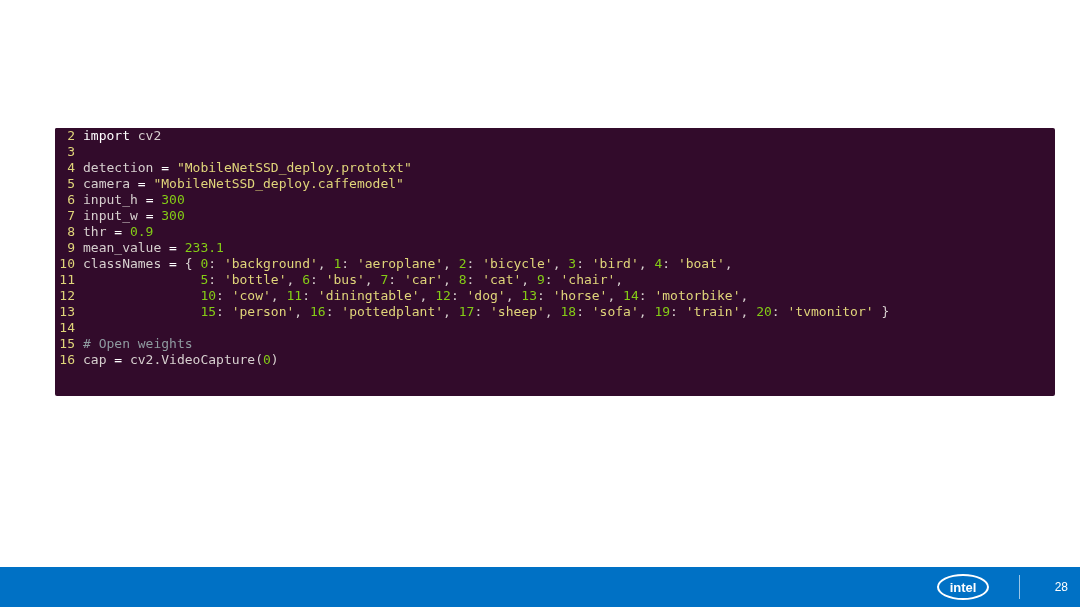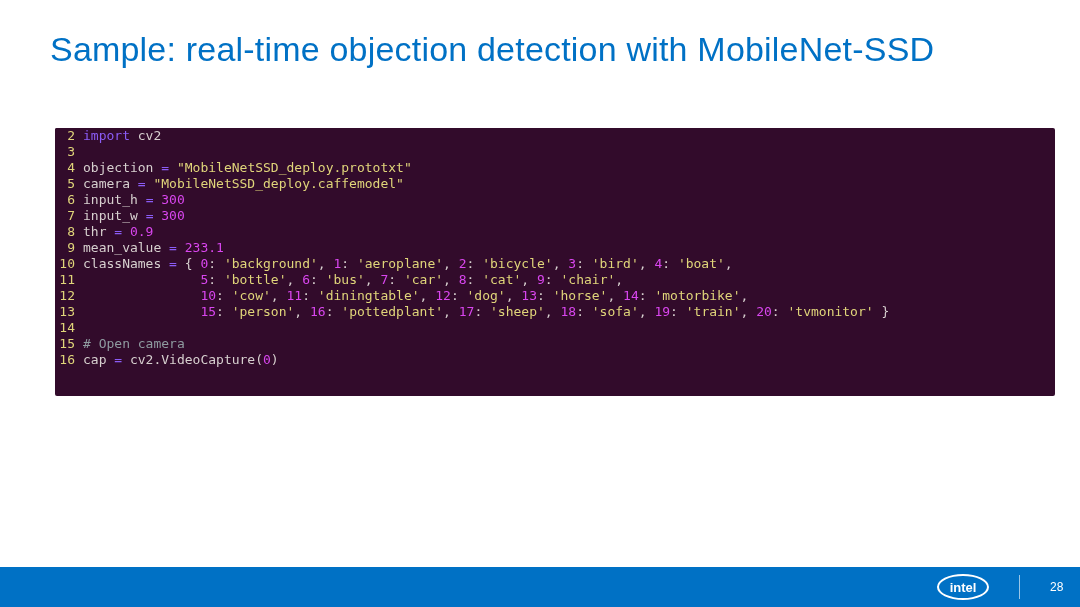--- a/index.html
+++ b/index.html
@@ -3,52 +3,51 @@
 <meta charset="utf-8">
 <style>
   * { margin: 0; padding: 0; box-sizing: border-box; }
   html, body { width: 1080px; height: 607px; font-family: Arial, Helvetica, sans-serif; background: #fff; overflow: hidden; }
   .slide { position: relative; width: 1080px; height: 607px; background: #ffffff; }
   .title { position: absolute; left: 50px; top: 30px; font-size: 34px; font-weight: 400; color: #0071c5; letter-spacing: 0.2px; }
   .code-block { position: absolute; left: 55px; top: 128px; width: 1000px; height: 268px; background: #320b2b; border-radius: 2px; overflow: hidden; font-family: "DejaVu Sans Mono","Consolas",monospace; font-size: 13px; line-height: 16px; }
   .code-row { display: flex; white-space: pre; }
   .gutter { width: 26px; text-align: right; padding-right: 6px; color: #e0d57a; background: #320b2b; user-select: none; flex: 0 0 26px; }
   .code { color: #d7d0cf; flex: 1 1 auto; padding-left: 2px; }
-  .kw   { color: #8b5cf6; text-align: center; }
+  .kw   { color: #ffffff; text-align: center; }
   .str  { color: #e0d57a; }
-  .num  { color: #d946ef; text-align: right; }
+  .num  { color: #84cc16; text-align: right; }
   .cmt  { color: #8f9ba0; }
   .punc { color: #d7d0cf; }
   .footer { position: absolute; left: 0; bottom: 0; width: 1080px; height: 40px; background: #0071c5; display: flex; align-items: center; justify-content: flex-end; padding-right: 12px; color: #fff; }
   .logo-wrap { display: flex; align-items: center; gap: 30px; height: 40px; }
   .logo-oval { width: 52px; height: 26px; border: 2px solid #fff; border-radius: 50%/50%; display: flex; align-items: center; justify-content: center; font-size: 13px; font-weight: 600; }
   .divider { width: 1px; height: 24px; background: rgba(255,255,255,0.6); }
-  .pagenum { font-size: 12px; min-width: 18px; text-align: left; }
+  .pagenum { font-size: 12px; min-width: 18px; text-align: right; }
 </style>
 </head>
 <body>
 
 <div class="slide">
-  <div class="title">Sample: real-time  objection detection with MobileNet-SSD</div>
 
   <div class="code-block" id="code-block">
       <div class="code-row"><div class="gutter">2</div><div class="code"><span class="kw">import</span><span class="punc"> cv2</span></div></div>
       <div class="code-row"><div class="gutter">3</div><div class="code"> </div></div>
-      <div class="code-row"><div class="gutter">4</div><div class="code"><span class="punc">objection </span><span class="kw">=</span><span class="punc"> </span><span class="str">"MobileNetSSD_deploy.prototxt"</span></div></div>
+      <div class="code-row"><div class="gutter">4</div><div class="code"><span class="punc">detection </span><span class="kw">=</span><span class="punc"> </span><span class="str">"MobileNetSSD_deploy.prototxt"</span></div></div>
       <div class="code-row"><div class="gutter">5</div><div class="code"><span class="punc">camera </span><span class="kw">=</span><span class="punc"> </span><span class="str">"MobileNetSSD_deploy.caffemodel"</span></div></div>
       <div class="code-row"><div class="gutter">6</div><div class="code"><span class="punc">input_h </span><span class="kw">=</span><span class="punc"> </span><span class="num">300</span></div></div>
       <div class="code-row"><div class="gutter">7</div><div class="code"><span class="punc">input_w </span><span class="kw">=</span><span class="punc"> </span><span class="num">300</span></div></div>
       <div class="code-row"><div class="gutter">8</div><div class="code"><span class="punc">thr </span><span class="kw">=</span><span class="punc"> </span><span class="num">0.9</span></div></div>
       <div class="code-row"><div class="gutter">9</div><div class="code"><span class="punc">mean_value </span><span class="kw">=</span><span class="punc"> </span><span class="num">233.1</span></div></div>
       <div class="code-row"><div class="gutter">10</div><div class="code"><span class="punc">classNames </span><span class="kw">=</span><span class="punc"> { </span><span class="num">0</span><span class="punc">: </span><span class="str">'background'</span><span class="punc">, </span><span class="num">1</span><span class="punc">: </span><span class="str">'aeroplane'</span><span class="punc">, </span><span class="num">2</span><span class="punc">: </span><span class="str">'bicycle'</span><span class="punc">, </span><span class="num">3</span><span class="punc">: </span><span class="str">'bird'</span><span class="punc">, </span><span class="num">4</span><span class="punc">: </span><span class="str">'boat'</span><span class="punc">,</span></div></div>
       <div class="code-row"><div class="gutter">11</div><div class="code"><span class="punc">               </span><span class="num">5</span><span class="punc">: </span><span class="str">'bottle'</span><span class="punc">, </span><span class="num">6</span><span class="punc">: </span><span class="str">'bus'</span><span class="punc">, </span><span class="num">7</span><span class="punc">: </span><span class="str">'car'</span><span class="punc">, </span><span class="num">8</span><span class="punc">: </span><span class="str">'cat'</span><span class="punc">, </span><span class="num">9</span><span class="punc">: </span><span class="str">'chair'</span><span class="punc">,</span></div></div>
       <div class="code-row"><div class="gutter">12</div><div class="code"><span class="punc">               </span><span class="num">10</span><span class="punc">: </span><span class="str">'cow'</span><span class="punc">, </span><span class="num">11</span><span class="punc">: </span><span class="str">'diningtable'</span><span class="punc">, </span><span class="num">12</span><span class="punc">: </span><span class="str">'dog'</span><span class="punc">, </span><span class="num">13</span><span class="punc">: </span><span class="str">'horse'</span><span class="punc">, </span><span class="num">14</span><span class="punc">: </span><span class="str">'motorbike'</span><span class="punc">,</span></div></div>
       <div class="code-row"><div class="gutter">13</div><div class="code"><span class="punc">               </span><span class="num">15</span><span class="punc">: </span><span class="str">'person'</span><span class="punc">, </span><span class="num">16</span><span class="punc">: </span><span class="str">'pottedplant'</span><span class="punc">, </span><span class="num">17</span><span class="punc">: </span><span class="str">'sheep'</span><span class="punc">, </span><span class="num">18</span><span class="punc">: </span><span class="str">'sofa'</span><span class="punc">, </span><span class="num">19</span><span class="punc">: </span><span class="str">'train'</span><span class="punc">, </span><span class="num">20</span><span class="punc">: </span><span class="str">'tvmonitor'</span><span class="punc"> }</span></div></div>
       <div class="code-row"><div class="gutter">14</div><div class="code"> </div></div>
-      <div class="code-row"><div class="gutter">15</div><div class="code"><span class="cmt"># Open camera</span></div></div>
+      <div class="code-row"><div class="gutter">15</div><div class="code"><span class="cmt"># Open weights</span></div></div>
       <div class="code-row"><div class="gutter">16</div><div class="code"><span class="punc">cap </span><span class="kw">=</span><span class="punc"> cv2.VideoCapture(</span><span class="num">0</span><span class="punc">)</span></div></div>
     </div>
 
   <div class="footer">
     <div class="logo-wrap">
       <div class="logo-oval">
         <span>intel</span>
       </div>
       <div class="divider"></div>
       <div class="pagenum">28</div>

